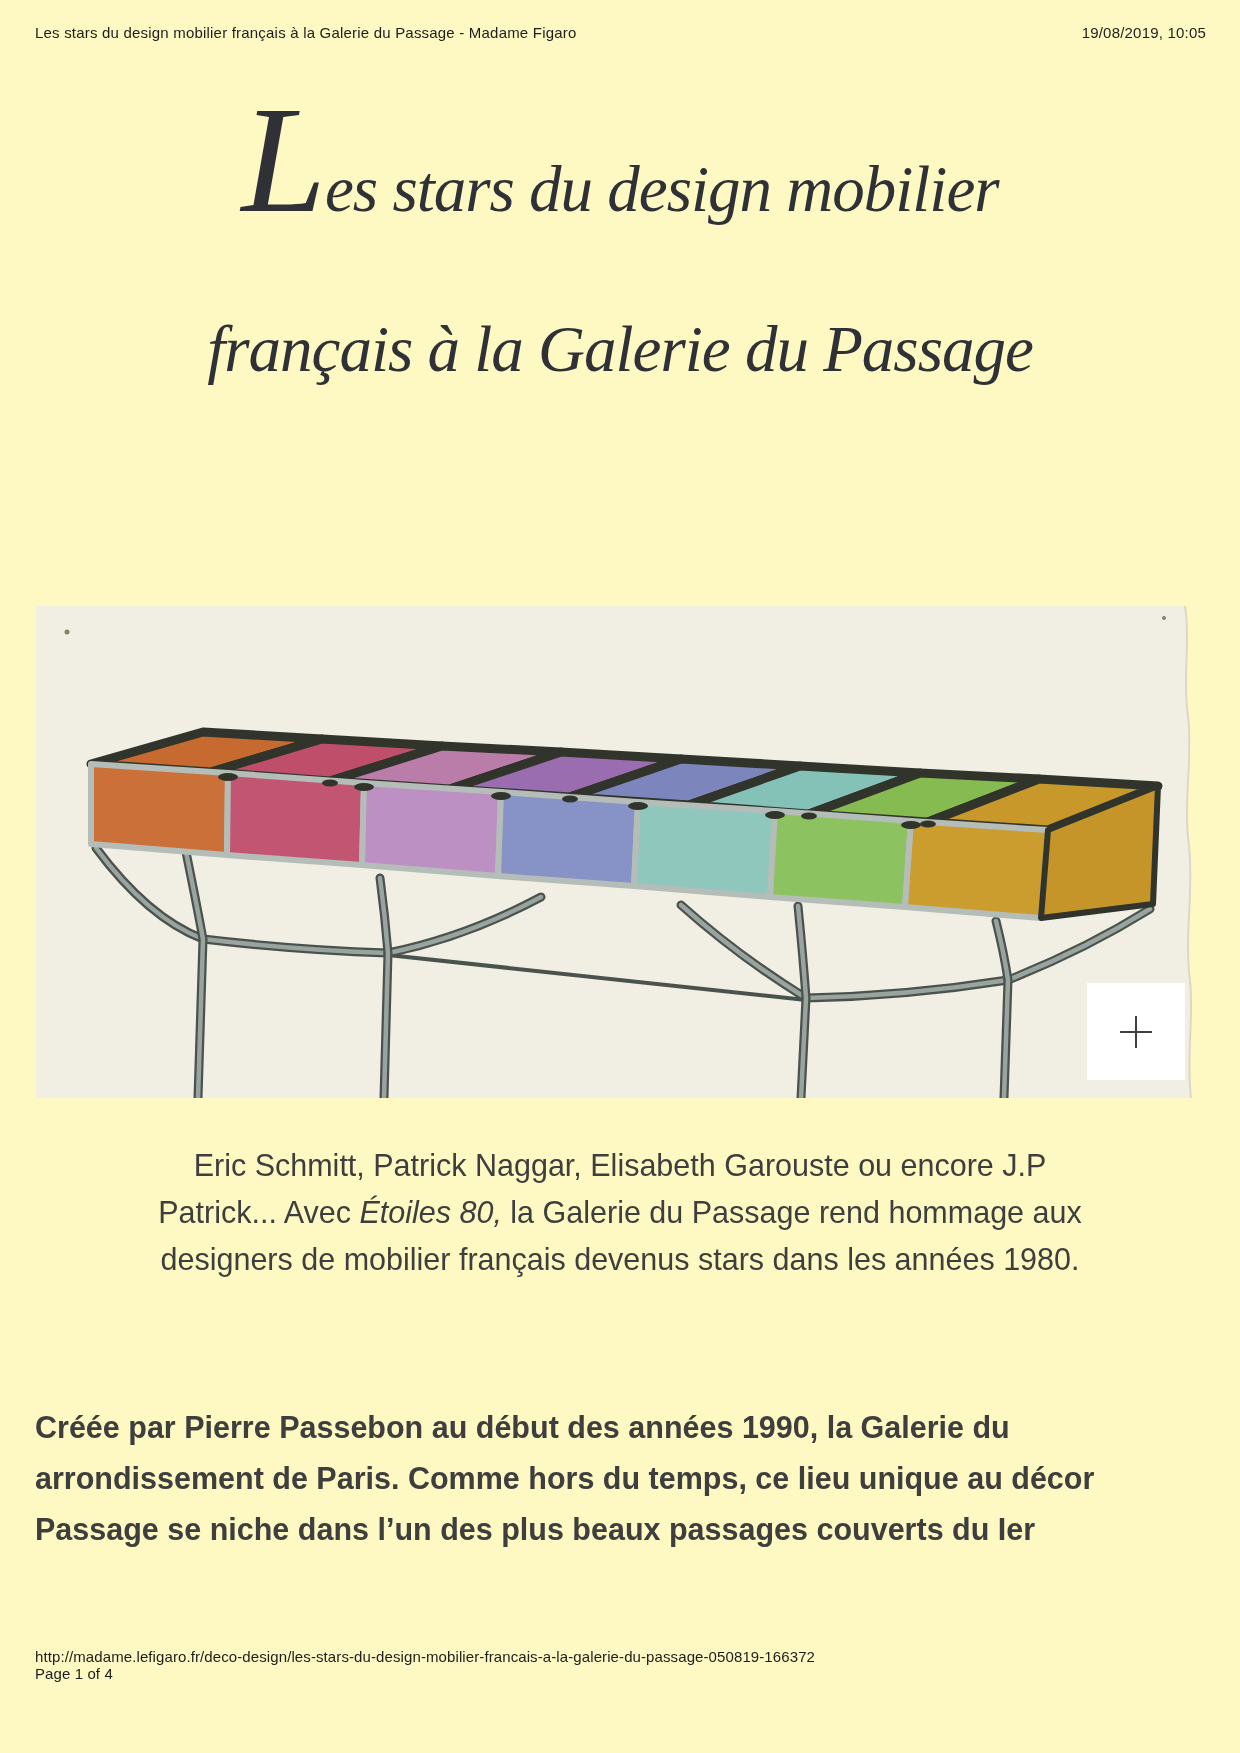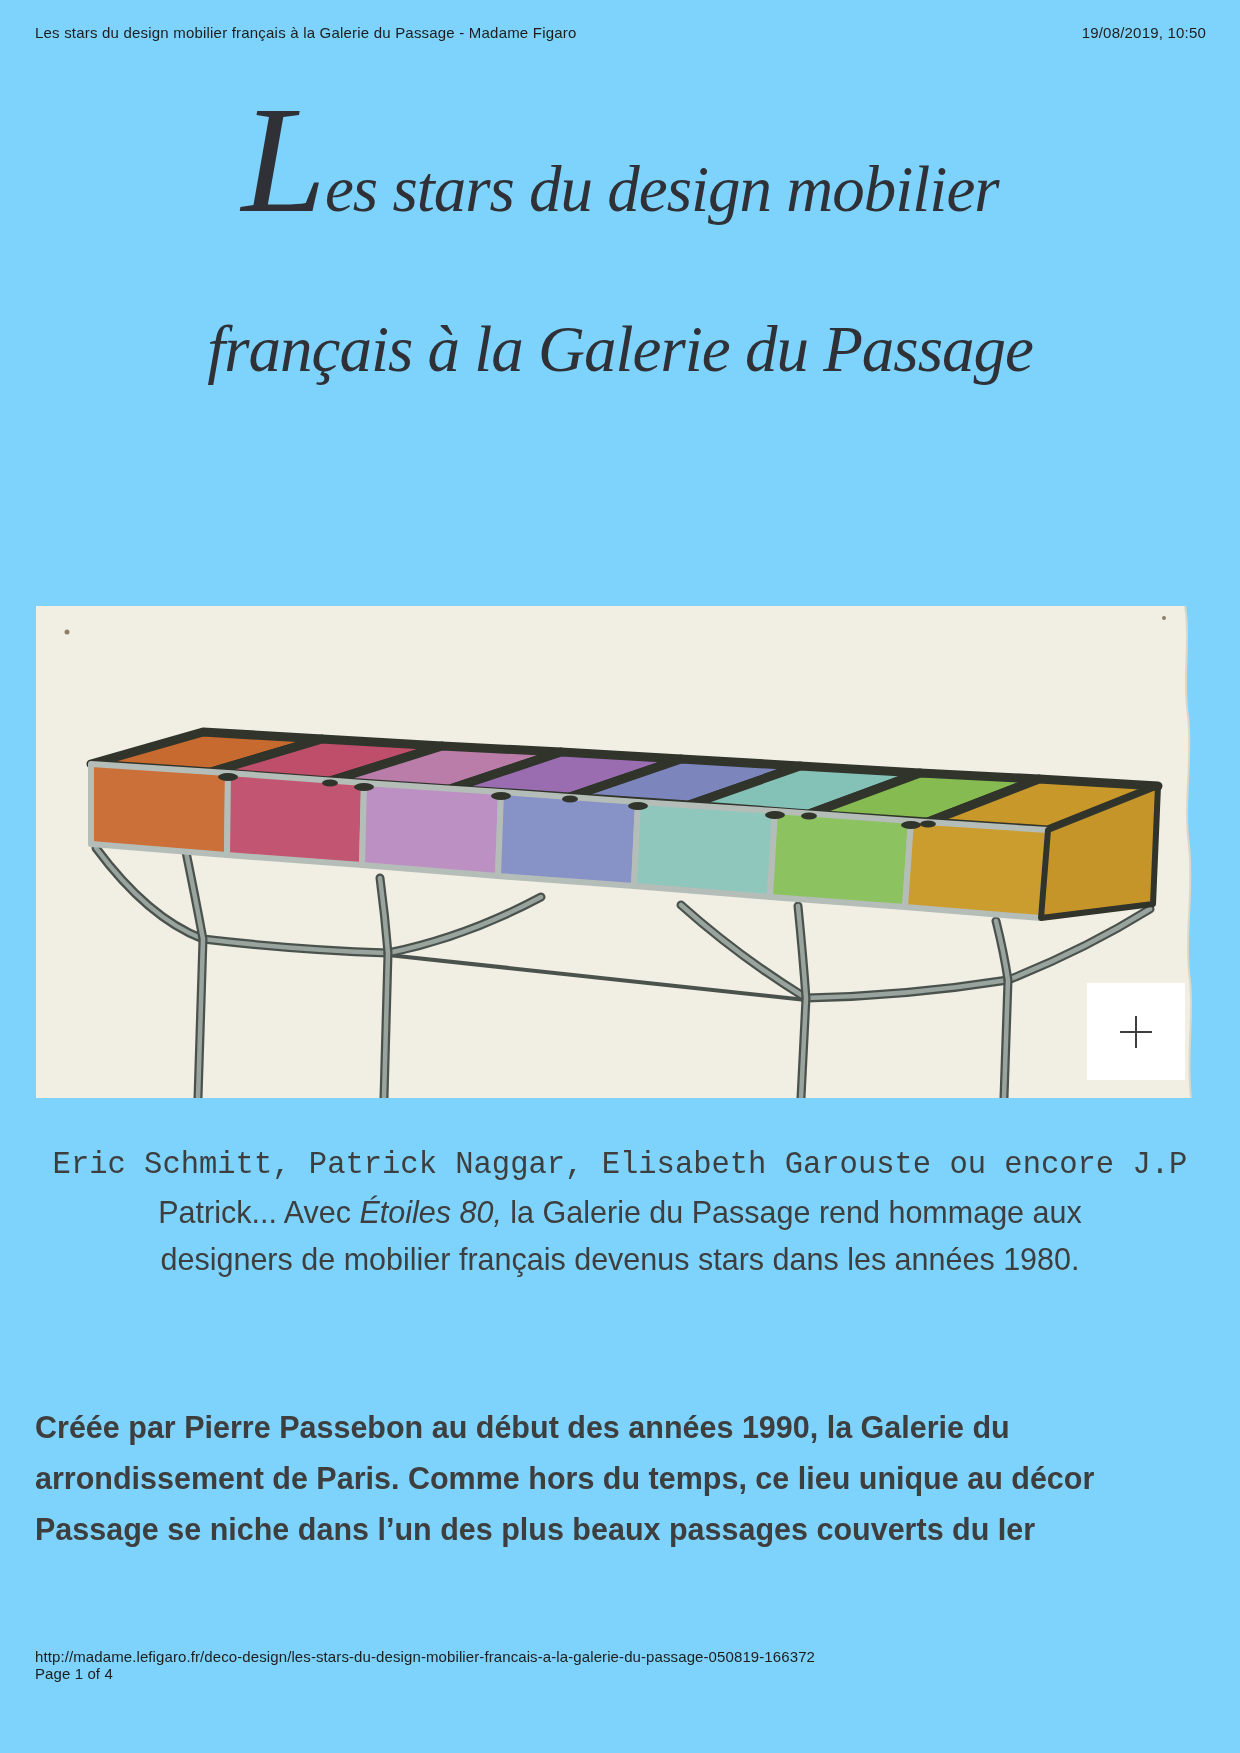--- a/index.html
+++ b/index.html
@@ -1,16 +1,16 @@
 <!DOCTYPE html>
 <html lang="fr" style="--paper: #f1eee3; --speck: #8c8168; --frame_dark: #30342b; --frame_silver: #b5bdb8; --leg: #9aa49f; --leg_dark: #4a524d; --end_cell: #c5952a;"><head>
 <meta charset="utf-8">
 <style>
   html,body{margin:0;padding:0;background:#ffffff;}
-  .page{position:relative;width:1240px;height:1753px;background:#7dd3fc;overflow:hidden;
+  .page{position:relative;width:1240px;height:1753px;background:#fef9c3;overflow:hidden;
         font-family:"Liberation Sans", sans-serif;}
 
   
   .print-header{position:absolute;top:24px;left:35px;right:34px;display:flex;
                 justify-content:space-between;font-size:15px;color:#1d1d1d;letter-spacing:.2px;}
   .print-footer{position:absolute;top:1648px;left:35px;right:34px;display:flex;
                 justify-content:space-between;font-size:15px;color:#1d1d1d;letter-spacing:.1px;flex-direction:column;}
 
   
   .title{position:absolute;top:84px;left:0;right:0;text-align:center;color:#2f3136;
@@ -55,21 +55,21 @@
              font-size:30.5px;line-height:51px;color:#3e3e3e;font-weight:bold;}
   .body-text span{display:block;}
 </style>
 </head>
 <body>
 
 <div class="page">
 
   <div class="print-header">
     <span>Les stars du design mobilier français à la Galerie du Passage - Madame Figaro</span>
-    <span>19/08/2019, 10:50</span>
+    <span>19/08/2019, 10:05</span>
   </div>
 
   <h1 class="title" style="margin:0;font-weight:normal;">
     <span class="title-line1">
       <span class="dropcap">L</span>
         <span class="title-rest">es stars du design mobilier</span>
     </span>
     <span class="title-line2" style="display:block;">français à la Galerie du Passage</span>
   </h1>
 
@@ -152,21 +152,21 @@
         <ellipse class="nub" cx="892" cy="218" rx="8" ry="3.5"></ellipse>
       </g>
     </svg>
 
     <button class="zoom-btn">
       <span class="plus"></span>
     </button>
   </div>
 
   <div class="lead">
-    <span style="display:block;font-family:Liberation Mono, monospace;">Eric Schmitt, Patrick Naggar, Elisabeth Garouste ou encore J.P</span>
+    <span style="display:block;">Eric Schmitt, Patrick Naggar, Elisabeth Garouste ou encore J.P</span>
     <span style="display:block;"><span>Patrick... Avec </span><span class="it">Étoiles 80,</span><span> la Galerie du Passage rend hommage aux</span></span>
     <span style="display:block;">designers de mobilier français devenus stars dans les années 1980.</span>
   </div>
 
   <div class="body-text">
     <span>Créée par Pierre Passebon au début des années 1990, la Galerie du</span>
     <span>arrondissement de Paris. Comme hors du temps, ce lieu unique au décor</span>
     <span>Passage se niche dans l’un des plus beaux passages couverts du Ier</span>
   </div>
 

